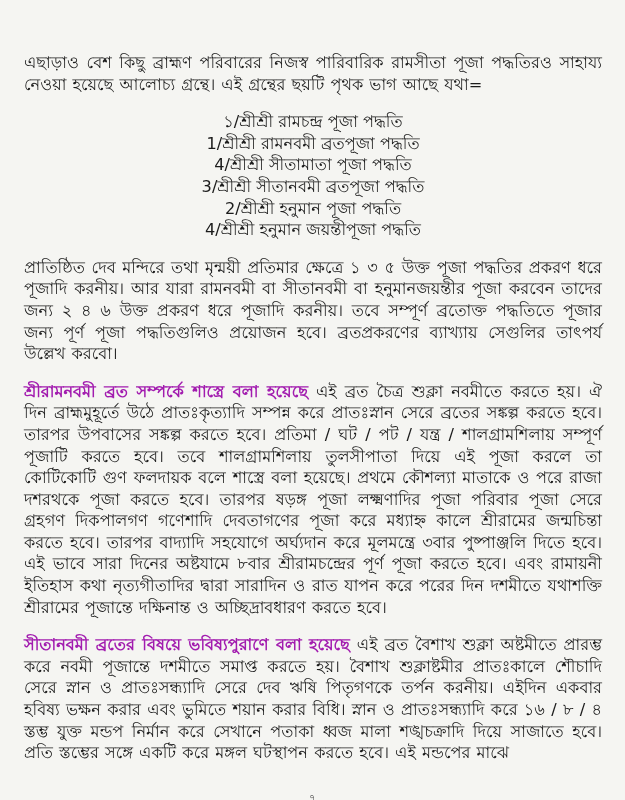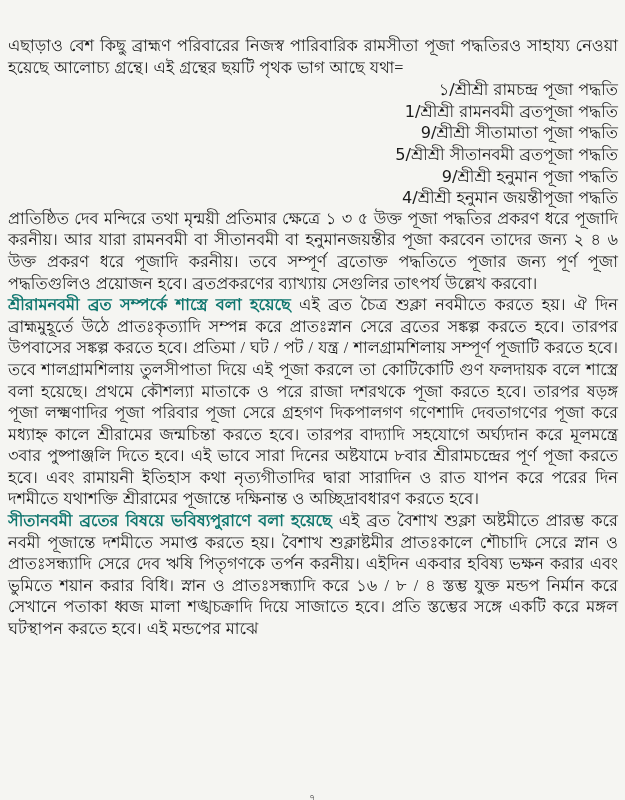--- a/index.html
+++ b/index.html
@@ -17,62 +17,61 @@
     }
     .page {
       position: absolute;
       left: 8px;
       top: 36px;
       width: 610px;
       font-size: 16.2px;
       line-height: 21.6px;
     }
     .para {
-      margin: 0;
+      margin: 16px;
       text-align: justify;
       text-align-last: left;
       word-spacing: 1px;
-      font-family: Liberation Serif, serif;
     }
     .list {
       margin: 0;
       padding: 0;
       list-style: none;
-      text-align: right;
+      text-align: center;
     }
     .list li {
       margin: 0;
       line-height: 21.6px;
     }
     .bold {
       font-weight: bold;
-      color: #0f766e;
+      color: #a21caf;
     }
     .page-number {
       position: absolute;
       left: 0;
       width: 625px;
       top: 790px;
       text-align: center;
       font-size: 11px;
       color: #555;
     }
   </style>
 </head>
 <body>
 
 <div class="page">
   <p class="para">এছাড়াও বেশ কিছু ব্রাহ্মণ পরিবারের নিজস্ব পারিবারিক রামসীতা পূজা পদ্ধতিরও সাহায্য নেওয়া হয়েছে আলোচ্য গ্রন্থে। এই গ্রন্থের ছয়টি পৃথক ভাগ আছে যথা=</p>
 
   <ul class="list">
     <li>১/শ্রীশ্রী রামচন্দ্র পূজা পদ্ধতি</li>
     <li>1/শ্রীশ্রী রামনবমী ব্রতপূজা পদ্ধতি</li>
-    <li>9/শ্রীশ্রী সীতামাতা পূজা পদ্ধতি</li>
-    <li>5/শ্রীশ্রী সীতানবমী ব্রতপূজা পদ্ধতি</li>
-    <li>9/শ্রীশ্রী হনুমান পূজা পদ্ধতি</li>
+    <li>4/শ্রীশ্রী সীতামাতা পূজা পদ্ধতি</li>
+    <li>3/শ্রীশ্রী সীতানবমী ব্রতপূজা পদ্ধতি</li>
+    <li>2/শ্রীশ্রী হনুমান পূজা পদ্ধতি</li>
     <li>4/শ্রীশ্রী হনুমান জয়ন্তীপূজা পদ্ধতি</li>
   </ul>
 
   <p class="para">প্রাতিষ্ঠিত দেব মন্দিরে তথা মৃন্ময়ী প্রতিমার ক্ষেত্রে ১ ৩ ৫ উক্ত পূজা পদ্ধতির প্রকরণ ধরে পূজাদি করনীয়। আর যারা রামনবমী বা সীতানবমী বা হনুমানজয়ন্তীর পূজা করবেন তাদের জন্য ২ ৪ ৬ উক্ত প্রকরণ ধরে পূজাদি করনীয়। তবে সম্পূর্ণ ব্রতোক্ত পদ্ধতিতে পূজার জন্য পূর্ণ পূজা পদ্ধতিগুলিও প্রয়োজন হবে। ব্রতপ্রকরণের ব্যাখ্যায় সেগুলির তাৎপর্য উল্লেখ করবো।</p>
 
   <p class="para">
     <span class="bold">শ্রীরামনবমী ব্রত সম্পর্কে শাস্ত্রে বলা হয়েছে</span><span> এই ব্রত চৈত্র শুক্লা নবমীতে করতে হয়। ঐ দিন ব্রাহ্মমুহূর্তে উঠে প্রাতঃকৃত্যাদি সম্পন্ন করে প্রাতঃস্নান সেরে ব্রতের সঙ্কল্প করতে হবে। তারপর উপবাসের সঙ্কল্প করতে হবে। প্রতিমা / ঘট / পট / যন্ত্র / শালগ্রামশিলায় সম্পূর্ণ পূজাটি করতে হবে। তবে শালগ্রামশিলায় তুলসীপাতা দিয়ে এই পূজা করলে তা কোটিকোটি গুণ ফলদায়ক বলে শাস্ত্রে বলা হয়েছে। প্রথমে কৌশল্যা মাতাকে ও পরে রাজা দশরথকে পূজা করতে হবে। তারপর ষড়ঙ্গ পূজা লক্ষ্মণাদির পূজা পরিবার পূজা সেরে গ্রহগণ দিকপালগণ গণেশাদি দেবতাগণের পূজা করে মধ্যাহ্ন কালে শ্রীরামের জন্মচিন্তা করতে হবে। তারপর বাদ্যাদি সহযোগে অর্ঘ্যদান করে মূলমন্ত্রে ৩বার পুষ্পাঞ্জলি দিতে হবে। এই ভাবে সারা দিনের অষ্টযামে ৮বার শ্রীরামচন্দ্রের পূর্ণ পূজা করতে হবে। এবং রামায়নী ইতিহাস কথা নৃত্যগীতাদির দ্বারা সারাদিন ও রাত যাপন করে পরের দিন দশমীতে যথাশক্তি শ্রীরামের পূজান্তে দক্ষিনান্ত ও অচ্ছিদ্রাবধারণ করতে হবে।</span>
   </p>
 
   <p class="para">

